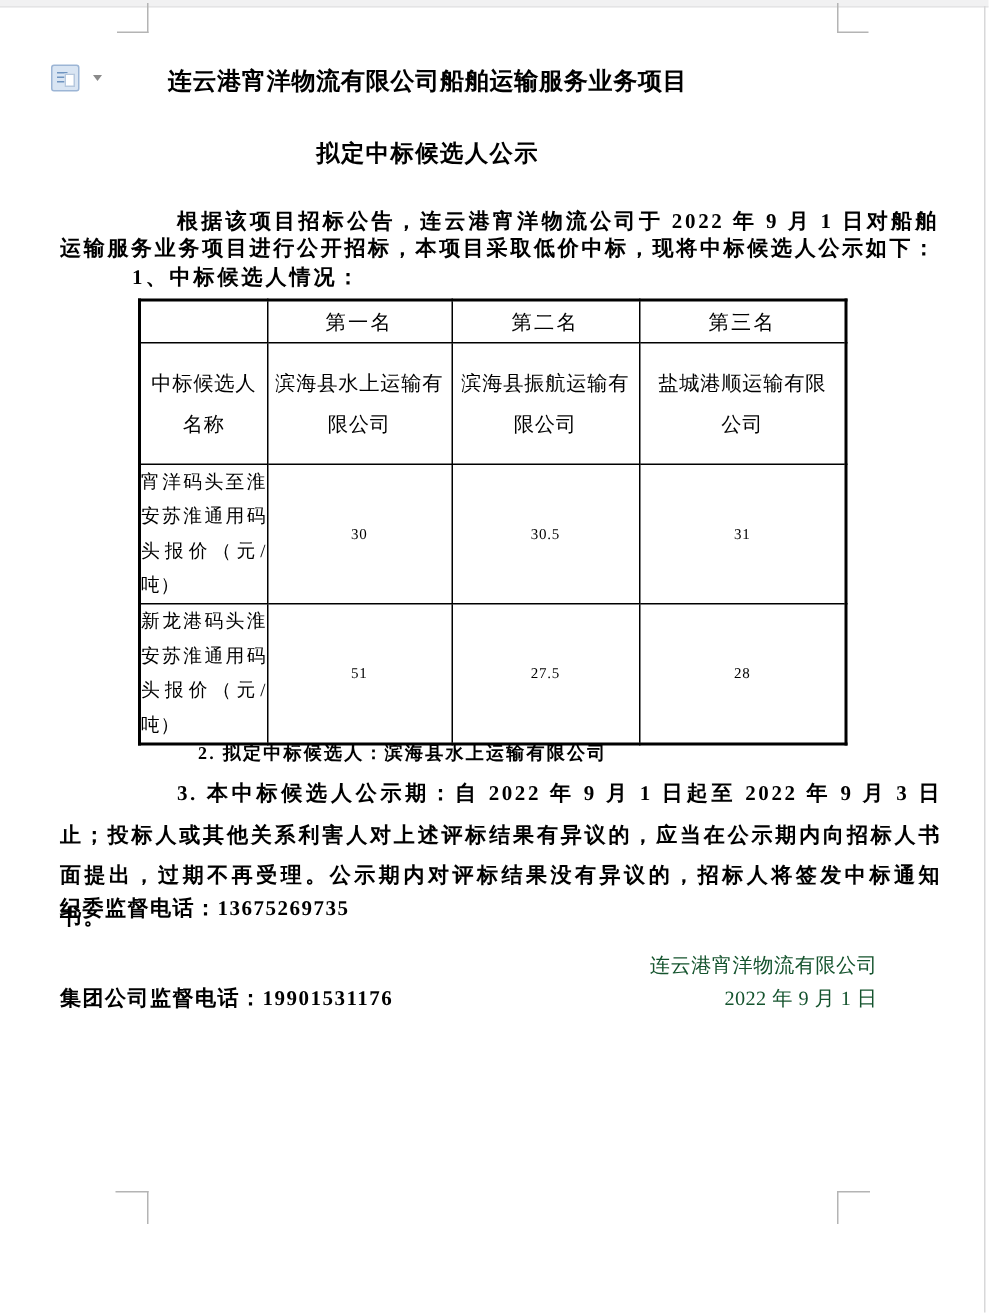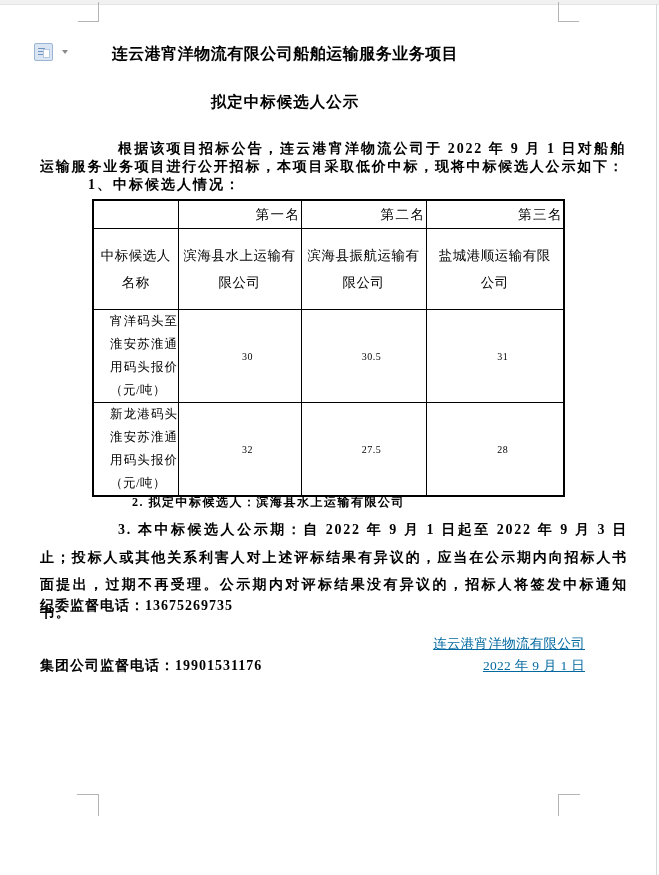--- a/index.html
+++ b/index.html
@@ -30,30 +30,30 @@
   .doc-title{position:absolute;left:20px;width:530px;text-align:center;font-weight:bold;color:#000;}
   .doc-title-1{top:44px;font-size:16px;letter-spacing:0.5px;}
   .doc-title-2{top:92px;font-size:15.5px;letter-spacing:1px;}
   .para{position:absolute;color:#000;text-align:justify;font-weight:bold;}
   .intro{left:40px;top:140px;width:586px;font-size:14px;line-height:17.5px;letter-spacing:1.8px;text-indent:78px;}
   .item1{left:88px;top:176px;font-size:14px;letter-spacing:2px;white-space:nowrap;}
   .item2{left:132px;top:494px;font-size:12px;letter-spacing:1.5px;white-space:nowrap;}
   .item3{left:40px;top:516px;width:588px;font-size:14px;line-height:27.6px;letter-spacing:1.7px;text-indent:78px;}
   .phone1{left:40px;top:597px;font-size:14px;letter-spacing:1px;white-space:nowrap;}
   .phone2{left:40px;top:617px;font-size:14px;letter-spacing:1px;white-space:nowrap;margin-top:40px;}
-  .signature{position:absolute;left:300px;top:633px;width:285px;text-align:right;color:#0369a1;font-size:13.5px;line-height:22px;letter-spacing:0.3px;text-decoration:underline;}
+  .signature{position:absolute;left:300px;top:633px;width:285px;text-align:right;color:#14532d;font-size:13.5px;line-height:22px;letter-spacing:0.3px;}
   
   .bid-table{position:absolute;left:92px;top:199px;width:471px;border-collapse:collapse;table-layout:fixed;
     border:2px solid #000;color:#000;}
   .bid-table td{border:1px solid #000;padding:0;overflow:hidden;}
-  .hdr-row td{height:27px;text-align:right;vertical-align:middle;font-size:13.5px;letter-spacing:1.5px;}
+  .hdr-row td{height:27px;text-align:center;vertical-align:middle;font-size:13.5px;letter-spacing:1.5px;}
   .name-row td{height:80px;text-align:center;vertical-align:middle;font-size:13.5px;line-height:27px;letter-spacing:0.5px;}
   .name-inner{max-width:118px;margin:0 auto;}
   .label-inner{max-width:76px;margin:0 auto;}
-  .price-row td{height:89px;padding-left:16px;}
+  .price-row td{height:89px;}
   .price-label{font-size:12.5px;line-height:23px;letter-spacing:0.5px;text-align:justify;vertical-align:top;padding:2px 3px 0 4px;}
   .price-val{text-align:center;vertical-align:middle;font-size:10px;letter-spacing:0.5px;}
 </style>
 </head>
 <body>
 
 <div class="top-strip"></div>
 <div class="page-edge"></div>
 
 <div class="mark mark-tl"></div>
@@ -106,21 +106,21 @@
       </td>
     </tr>
     <tr class="price-row">
       <td class="price-label">宵洋码头至淮安苏淮通用码头报价（元/吨）</td>
       <td class="price-val">30</td>
       <td class="price-val">30.5</td>
       <td class="price-val">31</td>
     </tr>
     <tr class="price-row">
       <td class="price-label">新龙港码头淮安苏淮通用码头报价（元/吨）</td>
-      <td class="price-val">32</td>
+      <td class="price-val">51</td>
       <td class="price-val">27.5</td>
       <td class="price-val">28</td>
     </tr>
   </tbody>
 </table>
 
 <div class="para item2">2. 拟定中标候选人：滨海县水上运输有限公司</div>
 <div class="para item3">3. 本中标候选人公示期：自 2022 年 9 月 1 日起至 2022 年 9 月 3 日止；投标人或其他关系利害人对上述评标结果有异议的，应当在公示期内向招标人书面提出，过期不再受理。公示期内对评标结果没有异议的，招标人将签发中标通知书。</div>
 <div class="para phone1">纪委监督电话：13675269735</div>
 <div class="para phone2">集团公司监督电话：19901531176</div>

